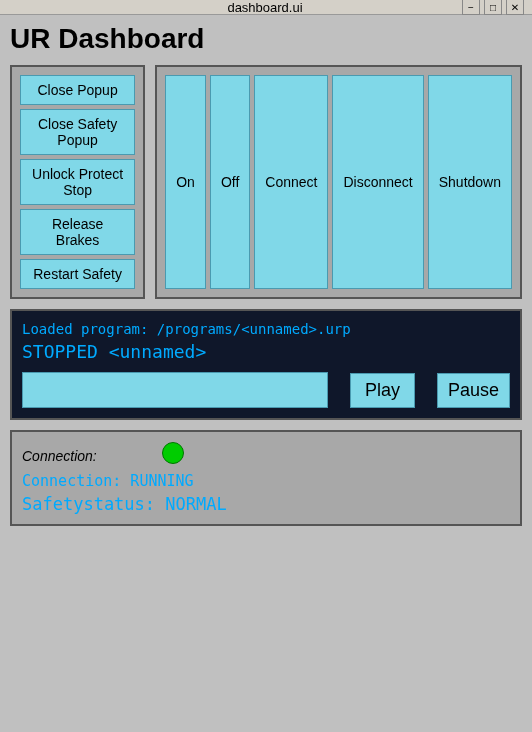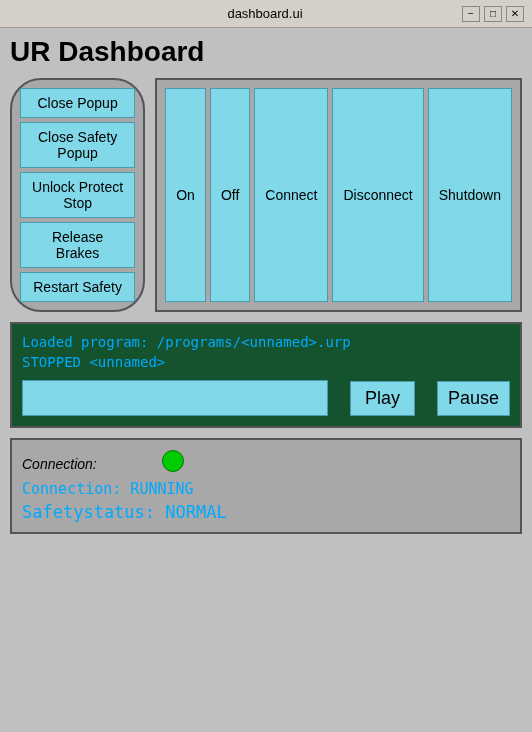--- a/index.html
+++ b/index.html
@@ -8,21 +8,21 @@
       height: 732px;
       background: #c0c0c0;
       font-family: sans-serif;
       font-size: 14px;
       overflow: hidden;
     }
 
     
     .title-bar {
       background: #d4d0c8;
-      height: 28px;
+      height: 15px;
       display: flex;
       align-items: center;
       justify-content: space-between;
       padding: 0 8px;
       border-bottom: 1px solid #999;
     }
     .title-bar-title {
       flex: 1;
       text-align: center;
       font-size: 13px;
@@ -67,21 +67,20 @@
       border: 2px solid #555;
       background: #a8a8a8;
       padding: 8px;
     }
 
     .left-box {
       display: flex;
       flex-direction: column;
       gap: 4px;
       width: 220px;
-      border-radius: 31px;
     }
 
     .right-box {
       display: flex;
       gap: 4px;
       flex: 1;
     }
 
     .btn {
       background: #80d8e8;
@@ -97,33 +96,33 @@
       display: flex;
       gap: 4px;
     }
     .right-top-row .btn {
       flex: 1;
     }
 
     
     .program-panel {
       border: 2px solid #555;
-      background: #14532d;
+      background: #0f172a;
       padding: 10px;
       margin-bottom: 10px;
     }
     .program-info {
       font-family: monospace;
       font-size: 14px;
       color: #00aaff;
       margin-bottom: 4px;
     }
     .program-status {
       font-family: monospace;
-      font-size: 14px;
+      font-size: 18px;
       color: #00aaff;
       margin-bottom: 10px;
     }
     .program-controls {
       display: flex;
       align-items: center;
       gap: 22px;
     }
     .program-name-field {
       background: #80d8e8;

